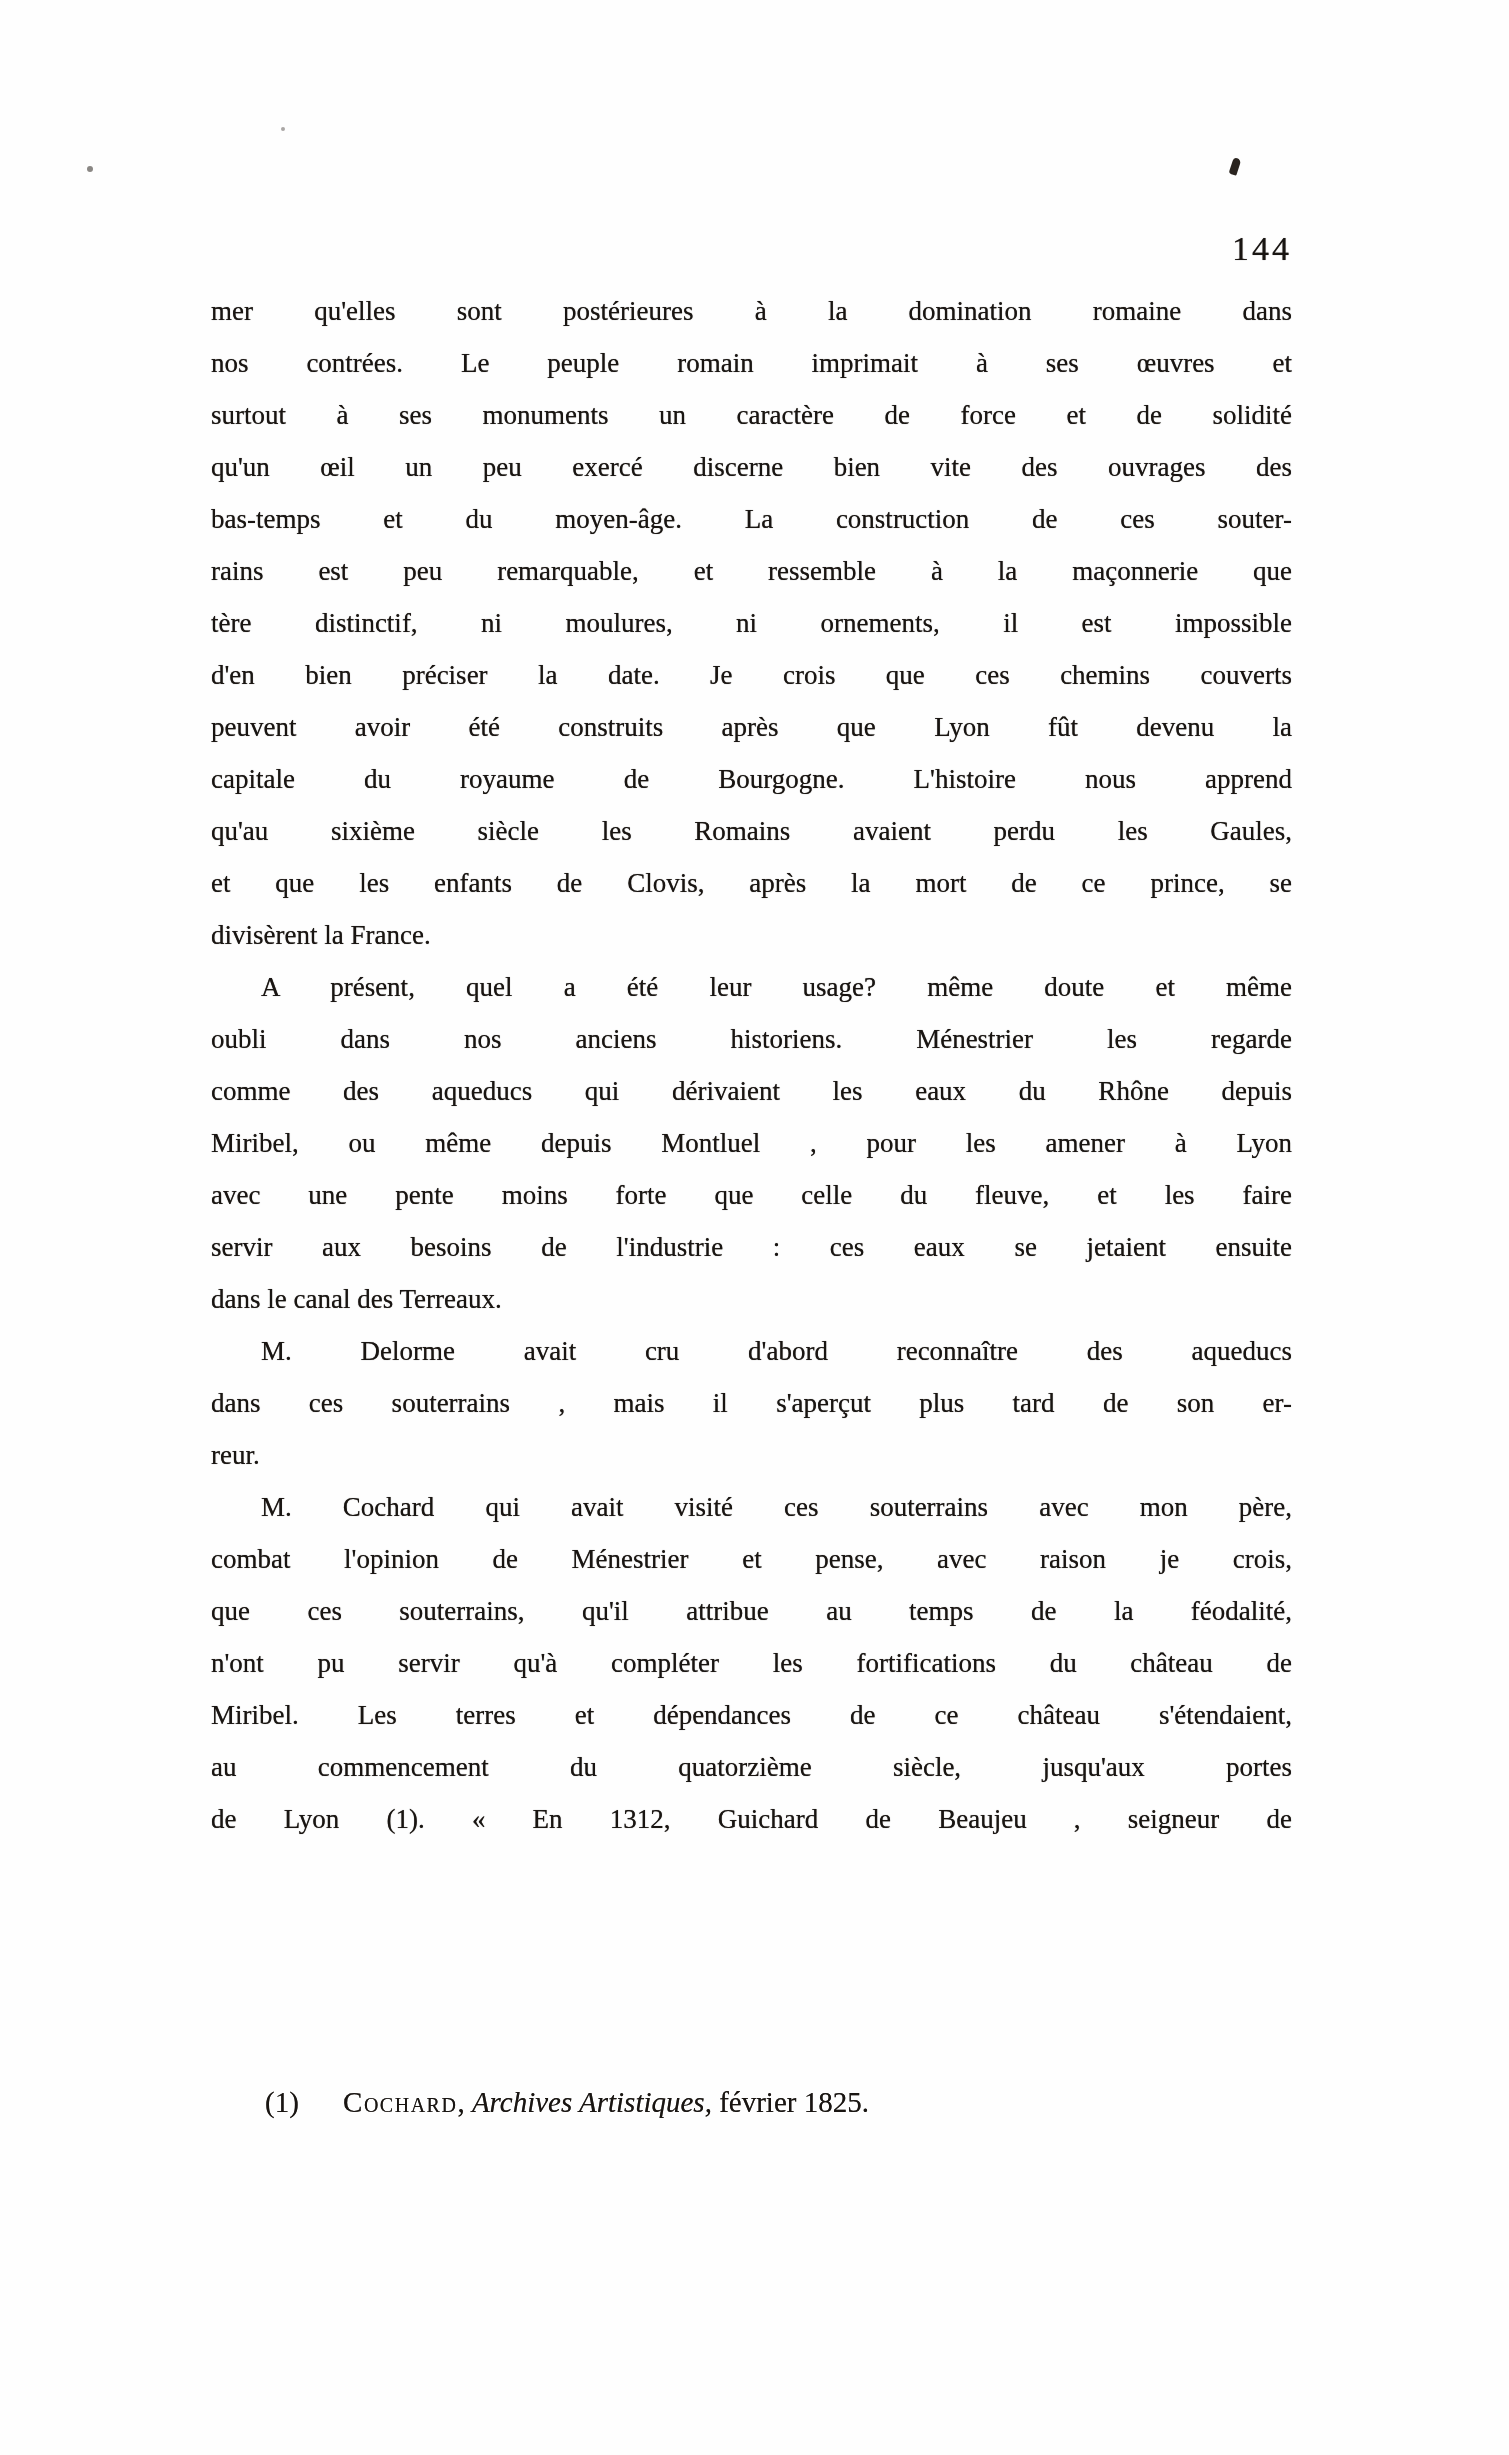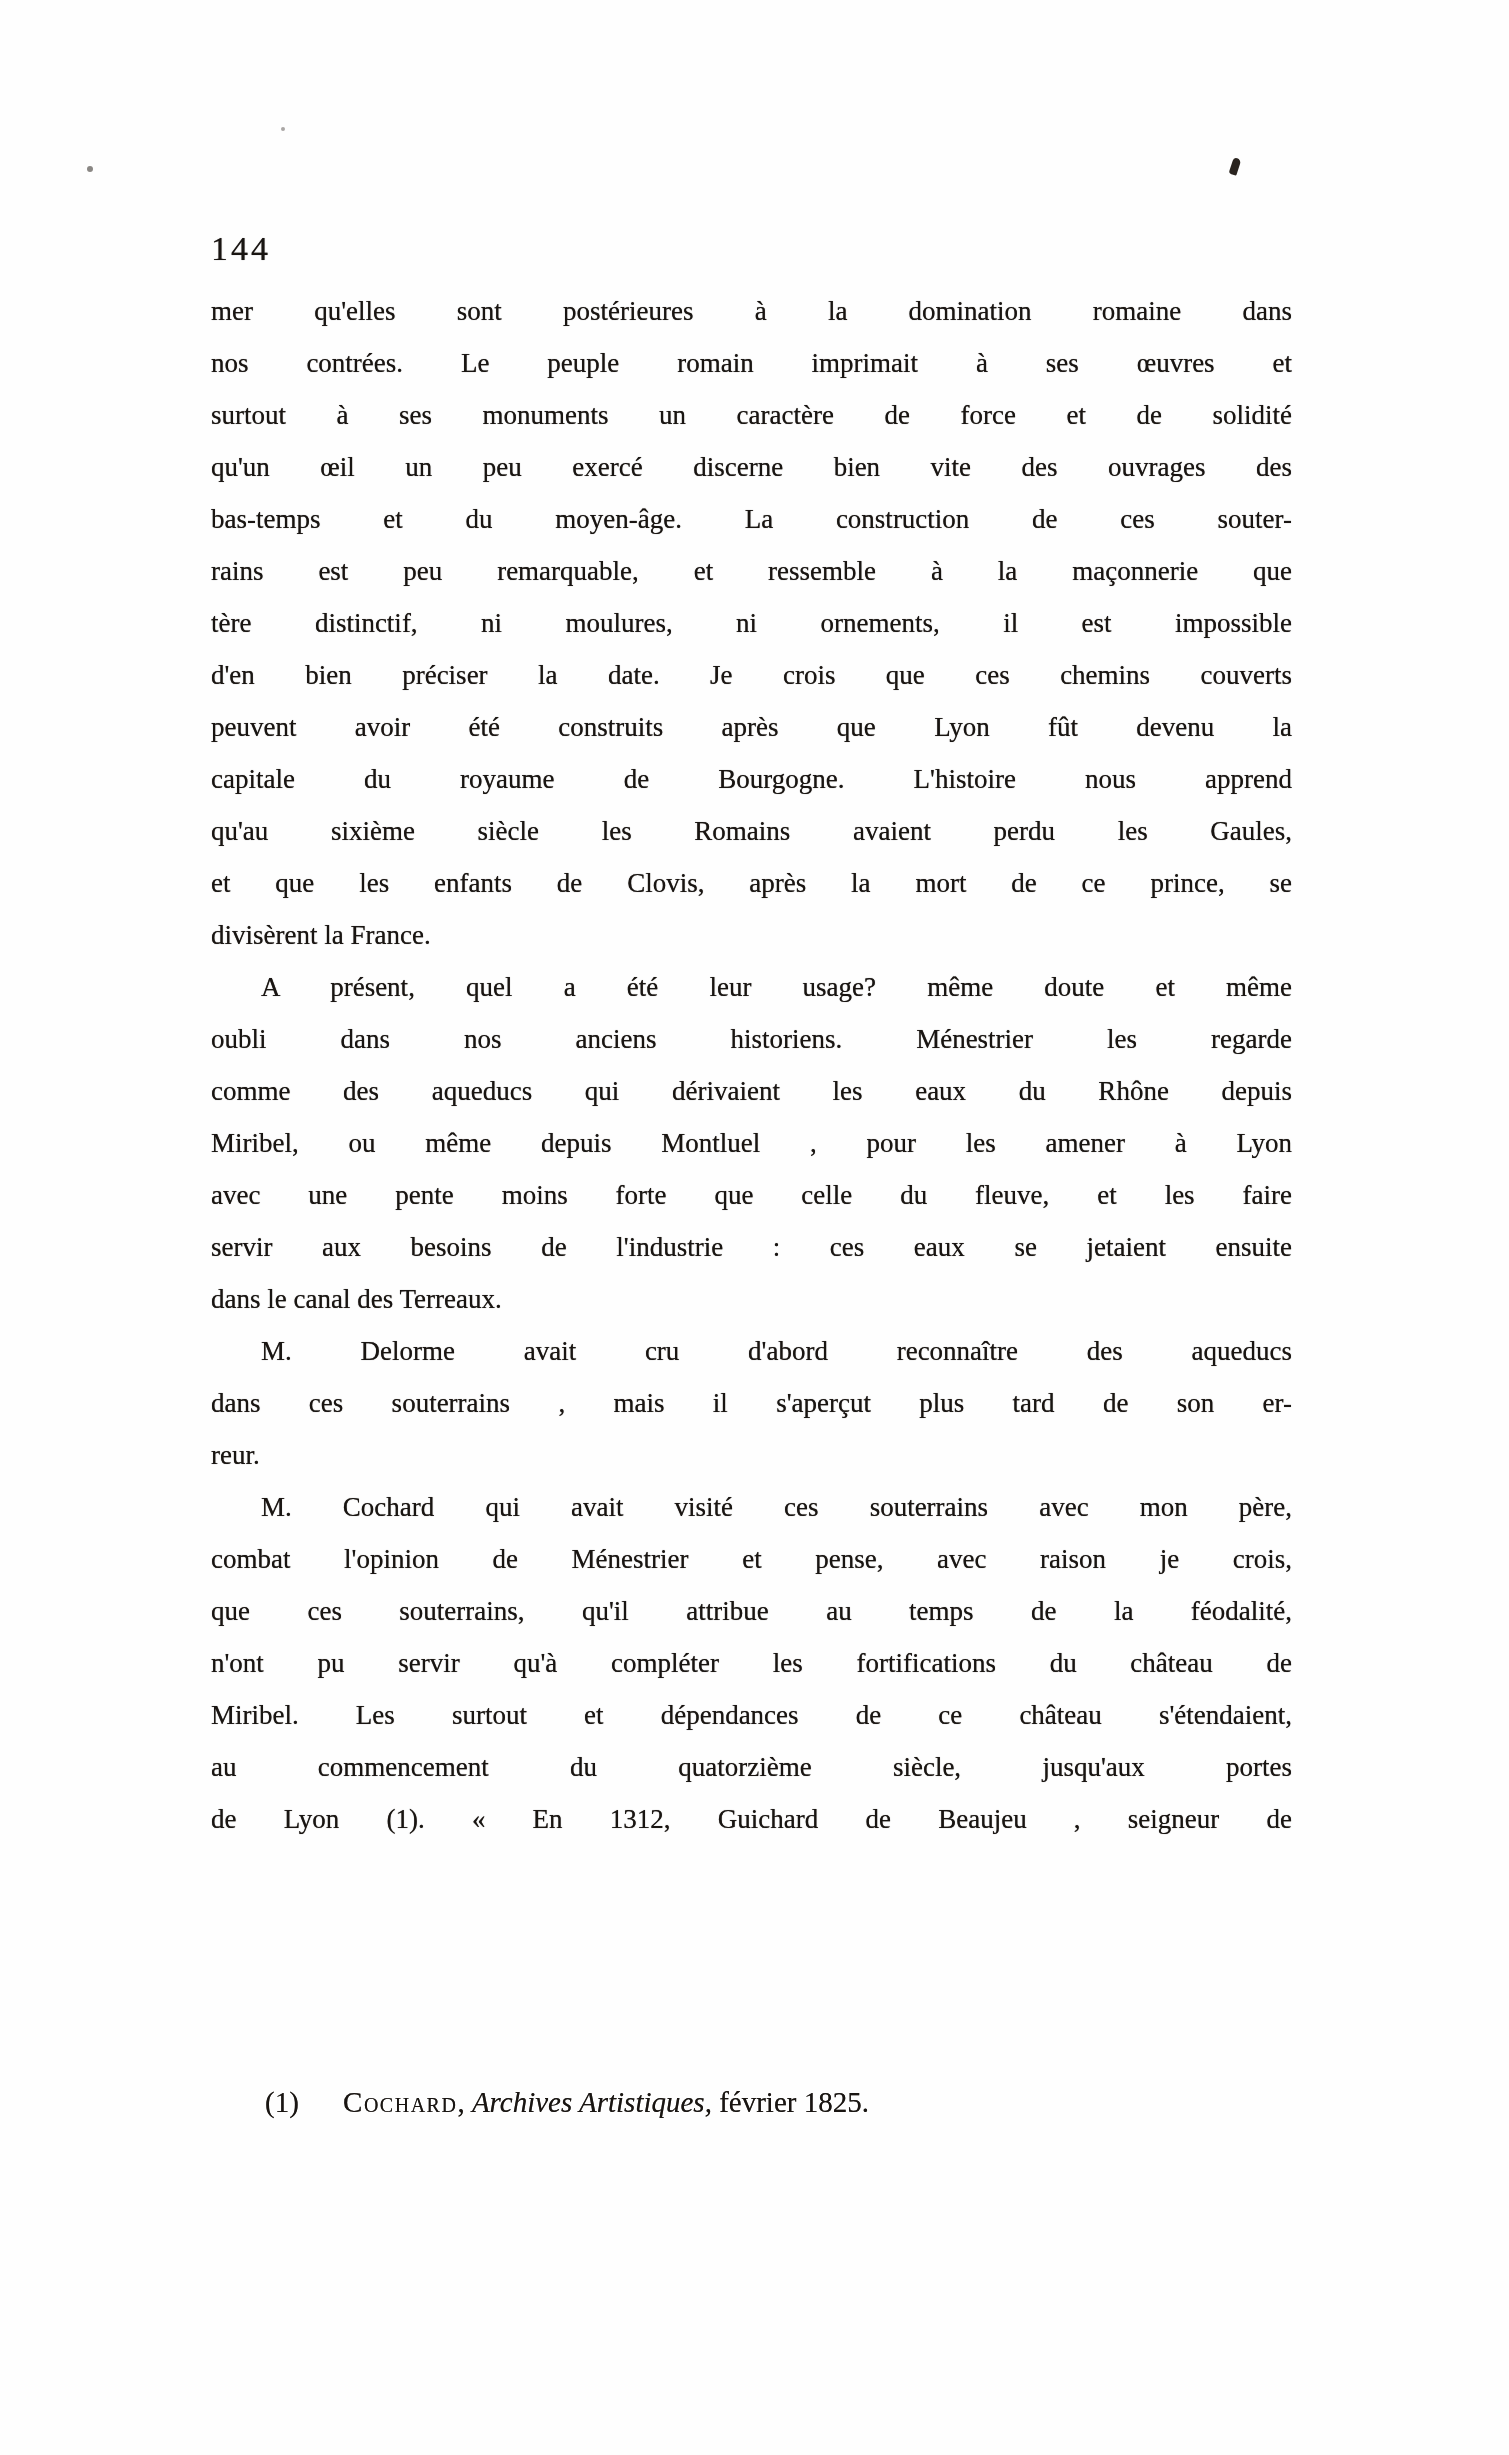--- a/index.html
+++ b/index.html
@@ -14,21 +14,21 @@
     background: #fefefe;
     font-family: "Liberation Serif", "DejaVu Serif", serif;
     color: #191512;
     overflow: hidden;
   }
   .page-number {
     position: absolute;
     top: 230px;
     left: 211px;
     width: 1081px;
-    text-align: left;
+    text-align: right;
     font-size: 34px;
     letter-spacing: 3px;
     text-shadow: 0 0 0.7px rgba(20,15,10,0.75);
   }
   .text-block {
     position: absolute;
     top: 285px;
     left: 211px;
     width: 1081px;
   }
@@ -119,20 +119,20 @@
       <div class="line">avec une pente moins forte que celle du fleuve, et les faire</div>
       <div class="line">servir aux besoins de l'industrie : ces eaux se jetaient ensuite</div>
       <div class="line last">dans le canal des Terreaux.</div>
       <div class="line indent">M. Delorme avait cru d'abord reconnaître des aqueducs</div>
       <div class="line">dans ces souterrains , mais il s'aperçut plus tard de son er-</div>
       <div class="line last">reur.</div>
       <div class="line indent">M. Cochard qui avait visité ces souterrains avec mon père,</div>
       <div class="line">combat l'opinion de Ménestrier et pense, avec raison je crois,</div>
       <div class="line">que ces souterrains, qu'il attribue au temps de la féodalité,</div>
       <div class="line">n'ont pu servir qu'à compléter les fortifications du château de</div>
-      <div class="line">Miribel. Les surtout et dépendances de ce château s'étendaient,</div>
+      <div class="line">Miribel. Les terres et dépendances de ce château s'étendaient,</div>
       <div class="line">au commencement du quatorzième siècle, jusqu'aux portes</div>
       <div class="line">de Lyon (1). « En 1312, Guichard de Beaujeu , seigneur de</div>
     </div>
 
   <div class="footnote" id="footnote"><span class="normal">(1) </span><span class="smallcaps">Cochard</span><span class="normal">, </span><span class="italic">Archives Artistiques,</span><span class="normal"> février 1825.</span></div>
 </div>
 
 
 </body></html>

